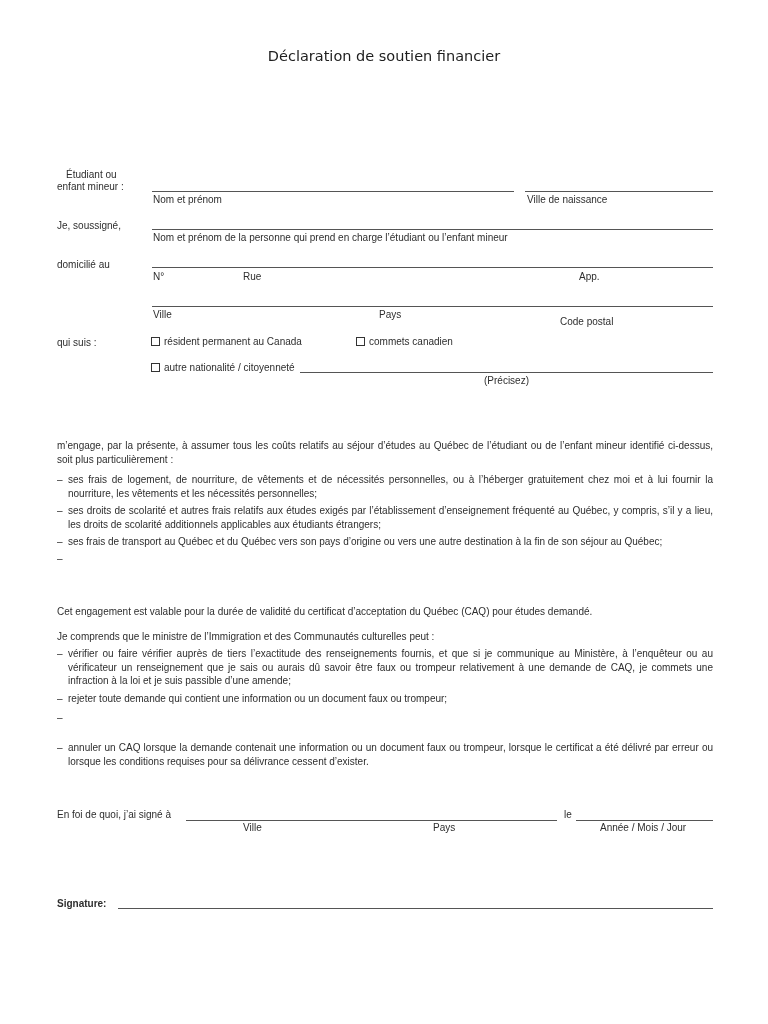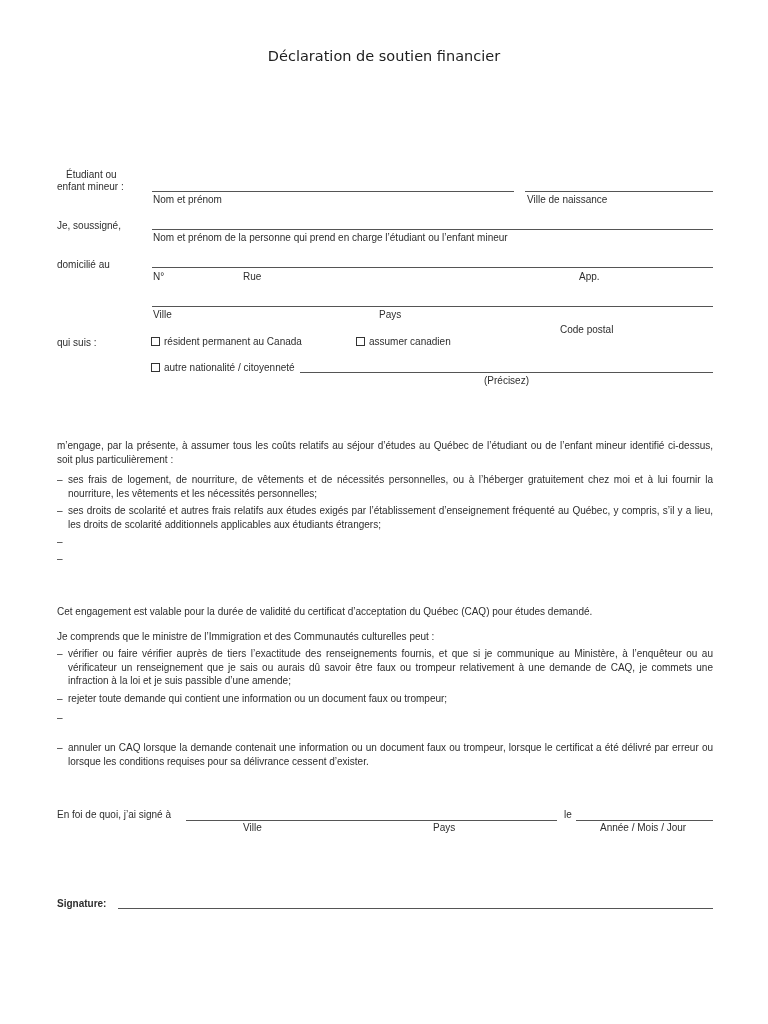--- a/index.html
+++ b/index.html
@@ -61,48 +61,49 @@
 <input class="field-input" style="left: 152px; top: 253px; width: 561px;" value="">
 <div class="line" style="left:152px; top:267px; width:561px;"></div>
 <div class="abs cap" style="left:153px; top:271px;">N°</div>
 <div class="abs cap" style="left:243px; top:271px;">Rue</div>
 <div class="abs cap" style="left:579px; top:271px;">App.</div>
 
 <input class="field-input" style="left: 152px; top: 292px; width: 561px;" value="">
 <div class="line" style="left:152px; top:306px; width:561px;"></div>
 <div class="abs cap" style="left:153px; top:309px;">Ville</div>
 <div class="abs cap" style="left:379px; top:309px;">Pays</div>
-<div class="abs cap" style="left:560px; top:324px;">Code postal</div>
+<div class="abs cap" style="left:560px; top:316px;">Code postal</div>
 
 <div class="abs lbl" style="left:57px; top:337px;">qui suis :</div>
 <div class="abs lbl" style="left:151px; top:336px;">
   <span class="cb"></span><span>résident permanent au Canada</span>
 </div>
 <div class="abs lbl" style="left:356px; top:336px;">
-  <span class="cb"></span><span>assumer canadien</span>
+  <span class="cb"></span><span>commets canadien</span>
 </div>
 <div class="abs lbl" style="left:151px; top:362px;">
   <span class="cb"></span><span>autre nationalité / citoyenneté</span>
 </div>
 <input class="field-input" style="left: 300px; top: 358px; width: 413px;" value="">
 <div class="line" style="left:300px; top:372px; width:413px;"></div>
 <div class="abs cap" style="left:484px; top:375px;">(Précisez)</div>
 
 <div class="para" style="top:439px;">m’engage, par la présente, à assumer tous les coûts relatifs au séjour d’études au Québec de l’étudiant ou de l’enfant mineur identifié ci-dessus, soit plus particulièrement :</div>
 
 <div class="bullet" style="top:473px;">
   <span class="dash">–</span>
   <span>ses frais de logement, de nourriture, de vêtements et de nécessités personnelles, ou à l’héberger gratuitement chez moi et à lui fournir la nourriture, les vêtements et les nécessités personnelles;</span>
 </div>
 <div class="bullet" style="top:504px;">
   <span class="dash">–</span>
   <span>ses droits de scolarité et autres frais relatifs aux études exigés par l’établissement d’enseignement fréquenté au Québec, y compris, s’il y a lieu, les droits de scolarité additionnels applicables aux étudiants étrangers;</span>
 </div>
 <div class="bullet" style="top:535px;">
   <span class="dash">–</span>
+  <span>ses frais de transport au Québec et du Québec vers son pays d’origine ou vers une autre destination à la fin de son séjour au Québec;</span>
 </div>
 <div class="bullet" style="top:552px;">
   <span class="dash">–</span>
 </div>
 
 <div class="para" style="top:605px;">Cet engagement est valable pour la durée de validité du certificat d’acceptation du Québec (CAQ) pour études demandé.</div>
 
 <div class="para" style="top:630px;">Je comprends que le ministre de l’Immigration et des Communautés culturelles peut :</div>
 
 <div class="bullet" style="top:647px;">

